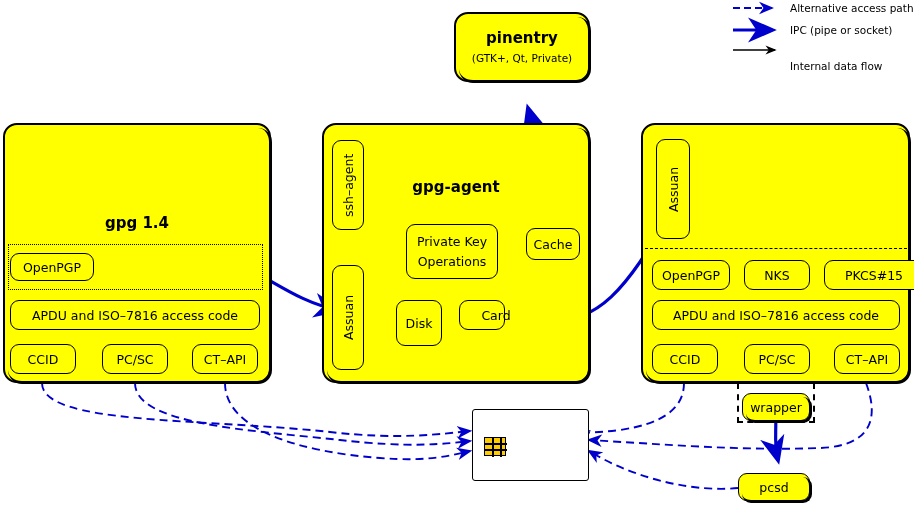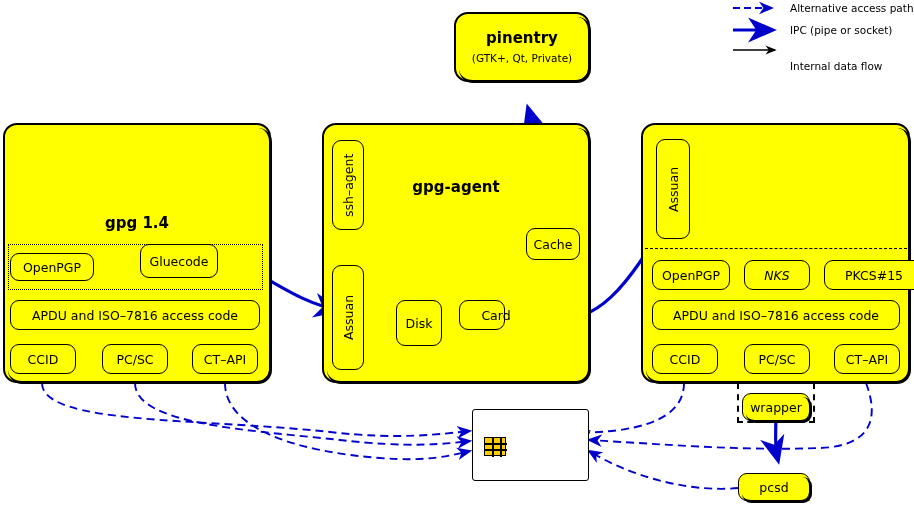--- a/index.html
+++ b/index.html
@@ -204,23 +204,20 @@
   </div>
 
   <div class="bx sh outer" style="left:3px; top:123px; width:268px; height:260px;"></div>
   <div class="title" style="left:3px; top:178px; width:268px; text-align:center;margin-top:36px;">gpg 1.4</div>
 
   <div class="dotted-region" style="left:8px; top:244px; width:255px; height:46px;"></div>
 
   <div class="bx inner" style="left:10px; top:253px; width:84px; height:28px;">
     <span>OpenPGP</span>
   </div>
-  <div class="bx inner" style="left:140px; top:244px; width:78px; height:34px;">
-    <span>Gluecode</span>
-  </div>
   <div class="bx inner" style="left:10px; top:300px; width:250px; height:30px;">
     <span>APDU and ISO–7816 access code</span>
   </div>
   <div class="bx inner" style="left:10px; top:344px; width:66px; height:30px;">
     <span>CCID</span>
   </div>
   <div class="bx inner" style="left:102px; top:344px; width:66px; height:30px;">
     <span>PC/SC</span>
   </div>
   <div class="bx inner" style="left:192px; top:344px; width:66px; height:30px;">
@@ -229,20 +226,24 @@
 
   <div class="bx sh outer" style="left:322px; top:123px; width:268px; height:260px;"></div>
   <div class="title" style="left:322px; top:178px; width:268px; text-align:center;">gpg-agent</div>
 
   <div class="bx inner vert" style="left:332px; top:140px; width:32px; height:90px;">
     <span>ssh–agent</span>
   </div>
   <div class="bx inner vert" style="left:332px; top:265px; width:32px; height:105px;">
     <span>Assuan</span>
   </div>
+  <div class="bx inner two-line" style="left:406px; top:224px; width:92px; height:55px;">
+    <span>Private Key</span>
+    <span>Operations</span>
+  </div>
   <div class="bx inner" style="left:526px; top:228px; width:54px; height:32px;justify-content:center;">
     <span>Cache</span>
   </div>
   <div class="bx inner" style="left:396px; top:300px; width:46px; height:46px;">
     <span>Disk</span>
   </div>
   <div class="bx inner" style="left:459px; top:300px; width:46px; height:30px;padding-left:28px;">
     <span>Card</span>
   </div>
 
@@ -250,21 +251,21 @@
 
   <div class="bx inner vert" style="left:656px; top:139px; width:34px; height:100px;">
     <span>Assuan</span>
   </div>
 
   <div class="dash-line" style="left:645px; top:248px; width:262px;"></div>
 
   <div class="bx inner" style="left:652px; top:260px; width:78px; height:30px;">
     <span>OpenPGP</span>
   </div>
-  <div class="bx inner" style="left:744px; top:260px; width:66px; height:30px;font-style:italic;">
+  <div class="bx inner" style="left:744px; top:260px; width:66px; height:30px;">
     <span>NKS</span>
   </div>
   <div class="bx inner" style="left:824px; top:260px; width:100px; height:30px;">
     <span>PKCS#15</span>
   </div>
   <div class="bx inner" style="left:652px; top:300px; width:248px; height:30px;">
     <span>APDU and ISO–7816 access code</span>
   </div>
   <div class="bx inner" style="left:652px; top:344px; width:66px; height:30px;">
     <span>CCID</span>

